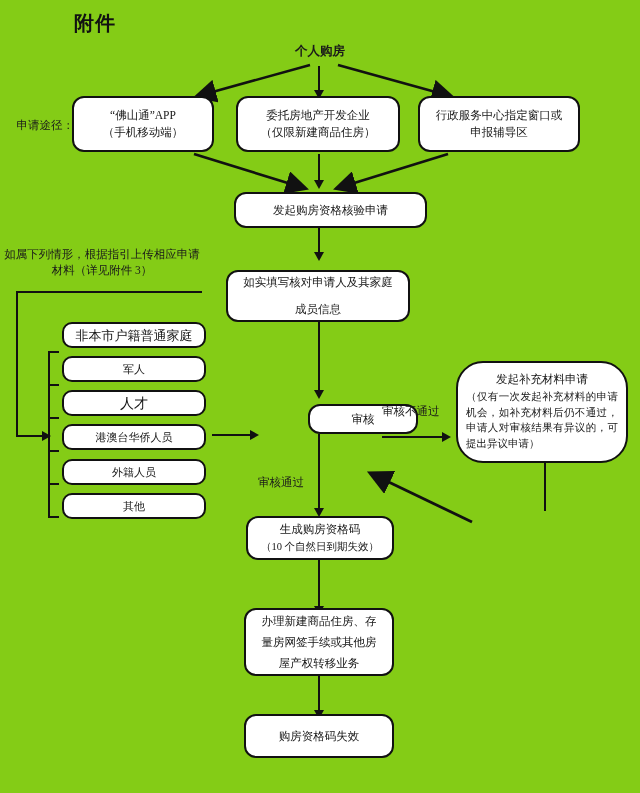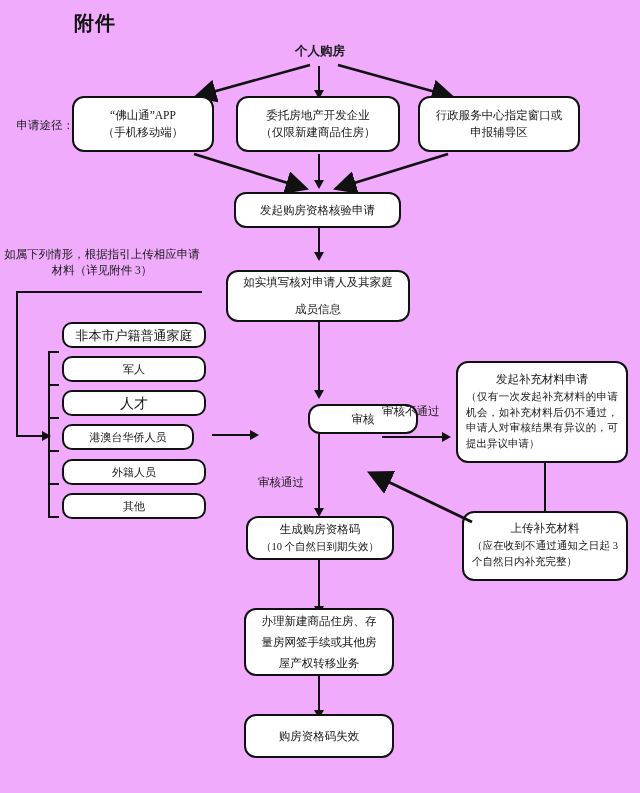--- a/index.html
+++ b/index.html
@@ -4,21 +4,21 @@
 <style>
   html,body{margin:0;padding:0;background:#ffffff;}
   body{
     font-family:"Liberation Serif","DejaVu Serif",serif;
     color:#1a1a1a;
   }
   #canvas{
     position:relative;
     width:640px;
     height:793px;
-    background:#f0abfc;
+    background:#84cc16;
     overflow:hidden;
   }
   
   .title{
     position:absolute;
     font-size:20px;
     font-weight:bold;
     letter-spacing:1px;
     color:#111;
   }
@@ -139,21 +139,21 @@
     <line x1="8" y1="2" x2="118" y2="36" stroke="#111" stroke-width="2.6" marker-end="url(#ahR)"></line>
   </svg>
 
   <div class="vline" style="left:318px;top:154px;height:30px;"></div>
   <div class="arrowhead-down" style="left:314px;top:180px;"></div>
 
   <svg class="diag" style="left:322px;top:152px;" width="136" height="46">
     <line x1="126" y1="2" x2="16" y2="36" stroke="#111" stroke-width="2.6" marker-end="url(#ahL)"></line>
   </svg>
 
-  <div class="box" style="left:234px;top:192px;width:167px;height:36px;">
+  <div class="box" style="left:234px;top:192px;width:193px;height:36px;">
     <span class="l1">发起购房资格核验申请</span>
   </div>
 
   <div class="vline" style="left:318px;top:228px;height:30px;"></div>
   <div class="arrowhead-down" style="left:314px;top:252px;"></div>
 
   <div class="box" style="left:226px;top:270px;width:184px;height:52px;gap:10px;">
     <span class="l1">如实填写核对申请人及其家庭</span>
     <span class="l2">成员信息</span>
   </div>
@@ -180,52 +180,48 @@
 
   <div class="box small" style="left:62px;top:322px;width:144px;height:26px;font-size:13px;">
     <span class="l1">非本市户籍普通家庭</span>
   </div>
   <div class="box small" style="left:62px;top:356px;width:144px;height:26px;font-size:11px;">
     <span class="l1">军人</span>
   </div>
   <div class="box small" style="left:62px;top:390px;width:144px;height:26px;font-size:14px;">
     <span class="l1">人才</span>
   </div>
-  <div class="box small" style="left:62px;top:424px;width:132px;height:26px;font-size:11px;">
+  <div class="box small" style="left:62px;top:424px;width:144px;height:26px;font-size:11px;">
     <span class="l1">港澳台华侨人员</span>
   </div>
   <div class="box small" style="left:62px;top:459px;width:144px;height:26px;font-size:11px;">
     <span class="l1">外籍人员</span>
   </div>
   <div class="box small" style="left:62px;top:493px;width:144px;height:26px;font-size:11px;">
     <span class="l1">其他</span>
   </div>
 
   <div class="hline" style="left:212px;top:434px;width:42px;"></div>
   <div class="arrowhead-right" style="left:250px;top:430px;"></div>
 
   <div class="box" style="left:262px;top:404px;width:110px;height:30px;margin-left:46px;">
     <span class="l1">审核</span>
   </div>
 
   <div class="edge-label" style="left:382px;top:404px;text-align:right;">审核不通过</div>
   <div class="hline" style="left:382px;top:436px;width:66px;"></div>
   <div class="arrowhead-right" style="left:442px;top:432px;"></div>
 
-  <div class="box multi" style="left:456px;top:361px;width:172px;height:102px;">
+  <div class="box multi" style="left:456px;top:361px;width:172px;height:102px;border-radius:27px;">
     <span class="hd" style="width:100%;text-align:center;margin-top:5px;">发起补充材料申请</span>
     <span class="bd w">（仅有一次发起补充材料的申请机会，如补充材料后仍不通过，申请人对审核结果有异议的，可提出异议申请）</span>
   </div>
 
   <div class="vline" style="left:544px;top:463px;height:48px;"></div>
 
-  <div class="box multi" style="left:462px;top:511px;width:166px;height:70px;">
-    <span class="hd" style="width:100%;text-align:center;margin-top:4px;">上传补充材料</span>
-    <span class="bd w">（应在收到不通过通知之日起 3 个自然日内补充完整）</span>
-  </div>
 
   <svg class="diag" style="left:360px;top:466px;" width="120" height="62">
     <line x1="112" y1="56" x2="12" y2="8" stroke="#111" stroke-width="2.8" marker-end="url(#ahL)"></line>
   </svg>
 
   <div class="edge-label" style="left:258px;top:475px;">审核通过</div>
   <div class="vline" style="left:318px;top:434px;height:78px;"></div>
   <div class="arrowhead-down" style="left:314px;top:508px;"></div>
 
   <div class="box" style="left:246px;top:516px;width:148px;height:44px;">

